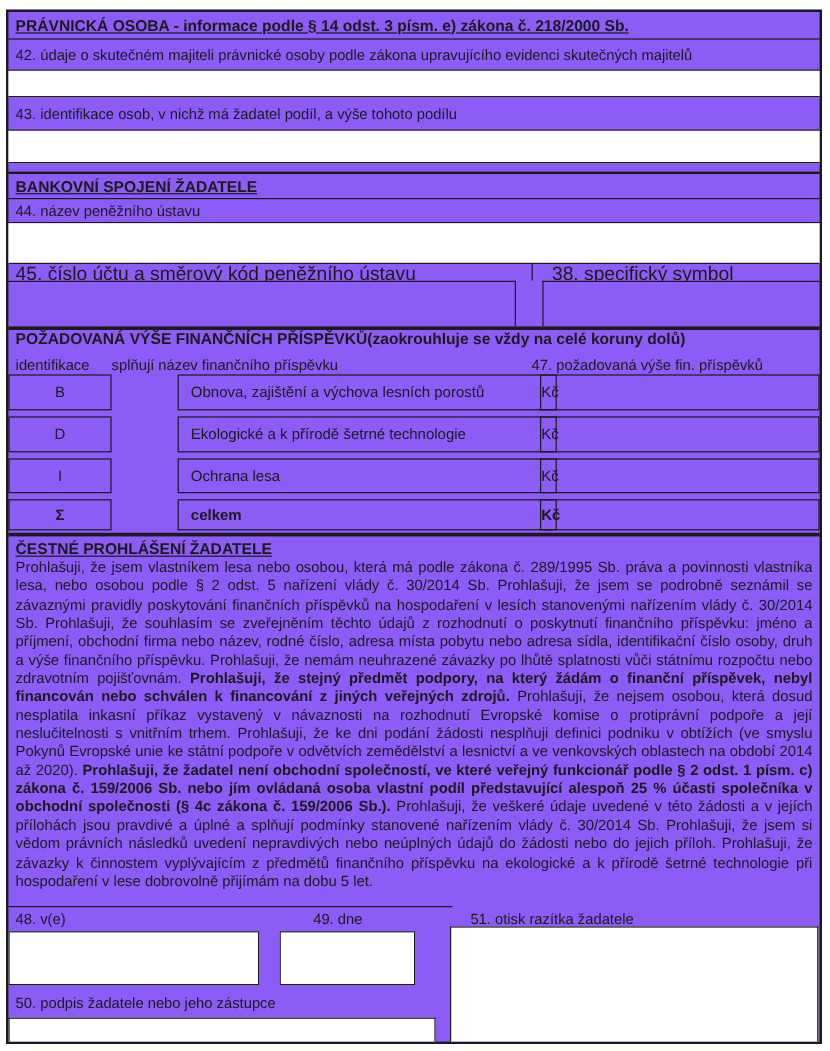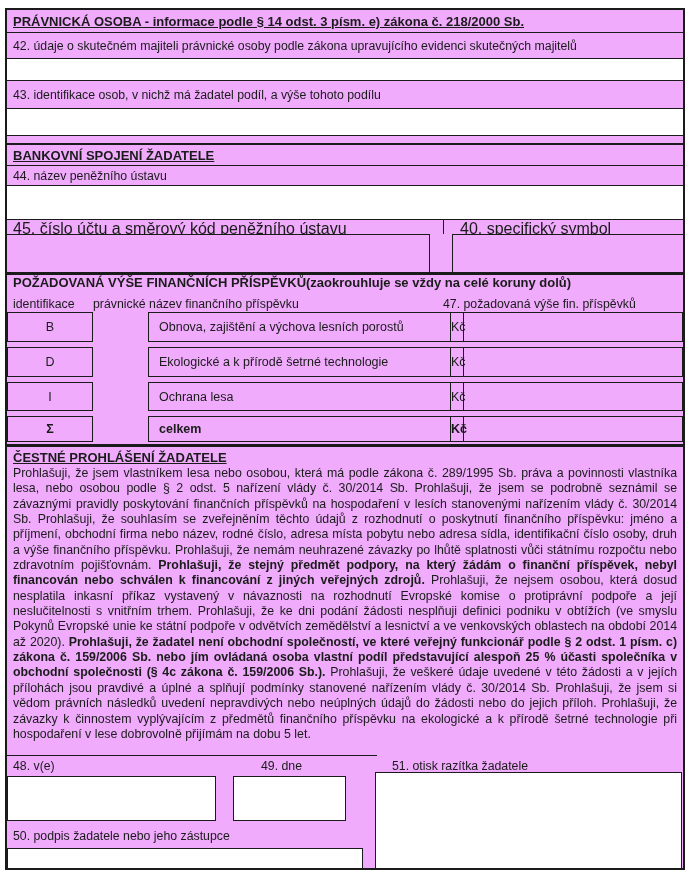--- a/index.html
+++ b/index.html
@@ -1,19 +1,19 @@
 <!DOCTYPE html>
 <html lang="cs"><head>
 <meta charset="utf-8">
 <style>
   html,body{margin:0;padding:0;background:#ffffff;}
   .page{position:relative;width:692px;height:876px;background:#ffffff;
         font-family:"Liberation Sans","DejaVu Sans",sans-serif;color:#1b1b1b;overflow:hidden;}
   .frame{position:absolute;left:5px;top:8px;width:680px;height:862px;
-         border:2px solid #1b1b1b;box-sizing:border-box;background:#f0abfc;}
+         border:2px solid #1b1b1b;box-sizing:border-box;background:#8b5cf6;}
   .frame *{box-sizing:border-box;}
   .row{display:flex;align-items:center;padding:0 6px;border-bottom:1px solid #1b1b1b;overflow:hidden;}
   .sec-title{font-weight:bold;font-size:13px;}
   .sec-title .u{text-decoration:underline;}
   .flabel{font-size:12.3px;}
   .fvalue{background:#fff;}
   .gapband{height:9px;border-bottom:2px solid #1b1b1b;}
   
   .bank-labels{position:relative;height:14px;font-size:16px;overflow:hidden;}
   .bank-labels .l45{position:absolute;left:6px;top:0;}
@@ -73,35 +73,35 @@
 
     <div class="row sec-title" style="height:21px;">
       <span class="u">BANKOVNÍ SPOJENÍ ŽADATELE</span>
     </div>
     <div class="row flabel" style="height:20px;">
       <span>44. název peněžního ústavu</span>
     </div>
     <div class="row fvalue" style="height:34px;"></div>
     <div class="bank-labels">
       <span class="l45">45. číslo účtu a směrový kód peněžního ústavu</span>
-      <span class="l46">40. specifický symbol</span>
+      <span class="l46">38. specifický symbol</span>
       <div class="vline"></div>
     </div>
     <div class="bank-boxes">
       <div class="b45"></div>
       <div class="b46"></div>
     </div>
 
     <div class="sec-title2">
       <span class="u">POŽADOVANÁ VÝŠE FINANČNÍCH PŘÍSPĚVKŮ</span>
       <span class="note">(zaokrouhluje se vždy na celé koruny dolů)</span>
     </div>
     <div class="col-headers">
       <span class="ch1">identifikace</span>
-      <span class="ch2">právnické název finančního příspěvku</span>
+      <span class="ch2">splňují název finančního příspěvku</span>
       <span class="ch3">47. požadovaná výše fin. příspěvků</span>
     </div>
 
     <div class="trow">
       <div class="cell cell-id">B</div>
       <div class="cell cell-name">Obnova, zajištění a výchova lesních porostů</div>
       <div class="cell cell-amt">
           <span>Kč</span>
         </div>
     </div>

